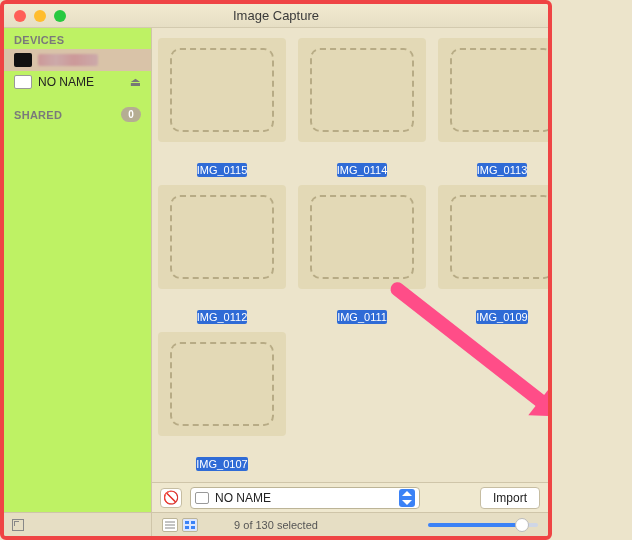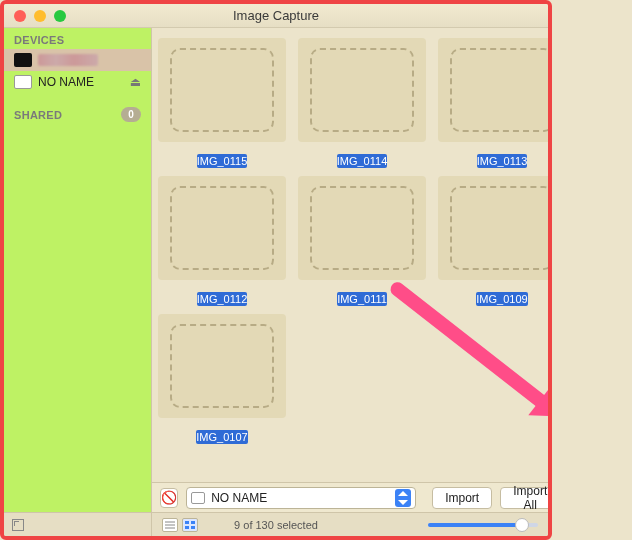--- a/index.html
+++ b/index.html
@@ -20,21 +20,21 @@
   .disk-ico { background:#fff; border:1px solid #999; border-radius:2px; position:relative; }
   .eject { margin-left:auto; color:#777; }
   .badge { margin-left:auto; background:#b5ad93; color:#fff; border-radius:9px; padding:0 7px; font-size:10px; line-height:15px; }
   .blur { width:60px; height:12px; background:linear-gradient(90deg,#c99,#caa 30%,#c99 60%,#caa); filter:blur(1px); border-radius:2px; }
   .main { flex:1; display:flex; flex-direction:column; background:#ece4cb; min-width:0; }
   .grid-wrap { flex:1; overflow:auto; padding:10px 6px; position:relative; }
   .grid { display:grid; grid-template-columns:repeat(3,1fr); gap:8px 12px; }
   .cell { display:flex; flex-direction:column; align-items:center; }
   .thumb { width:128px; height:104px; background:#e3d9b6; border-radius:4px; display:flex; align-items:center; justify-content:center; }
   .thumb-inner { width:104px; height:84px; border:2px dashed #b7ab85; border-radius:10px; }
-  .fname { margin-top:12px; background:#2f6bd6; color:#fff; font-size:11px; padding:1px 0; border-radius:2px; }
+  .fname { margin-top:21px; background:#2f6bd6; color:#fff; font-size:11px; padding:1px 0; border-radius:2px; }
   .importbar { height:30px; border-top:1px solid #cfc5a9; background:#efe8cf; display:flex; align-items:center; gap:8px; padding:0 8px; }
   .nope { width:22px; height:20px; border:1px solid #c6bda2; border-radius:4px; display:flex; align-items:center; justify-content:center; background:#fff; color:#555; font-size:13px; }
   .dest { flex:0 0 230px; height:22px; background:#fff; border:1px solid #bcb497; border-radius:4px; display:flex; align-items:center; padding:0 4px; gap:6px; position:relative; }
   .dest .disk-ico{width:14px;height:12px;}
   .dest-text{font-size:12px;color:#222;}
   .stepper{ margin-left:auto; width:16px; height:18px; background:#3b82f6; border-radius:3px; position:relative; }
   .stepper::before,.stepper::after{content:"";position:absolute;left:3px;width:0;height:0;border-left:5px solid transparent;border-right:5px solid transparent;}
   .stepper::before{top:2px;border-bottom:5px solid #fff;}
   .stepper::after{bottom:2px;border-top:5px solid #fff;}
   .btn { height:22px; padding:0 12px; background:#fff; border:1px solid #c6bda2; border-radius:4px; font-size:12px; color:#222; display:flex; align-items:center;text-align:center; }
@@ -145,21 +145,20 @@
 
       <div class="importbar">
         <div class="nope">🚫</div>
         <div class="dest">
           <div class="disk-ico"></div>
           <span class="dest-text">NO NAME</span>
           <div class="stepper"></div>
         </div>
         <div style="flex:1"></div>
         <div class="btn">Import</div>
-        <div class="btn">Import All</div>
       </div>
     </div>
   </div>
 
   <div class="statusbar">
     <div class="sb-left">
       <div class="expand-ico"></div>
     </div>
     <div class="view-toggle">
       <div class="vt">

